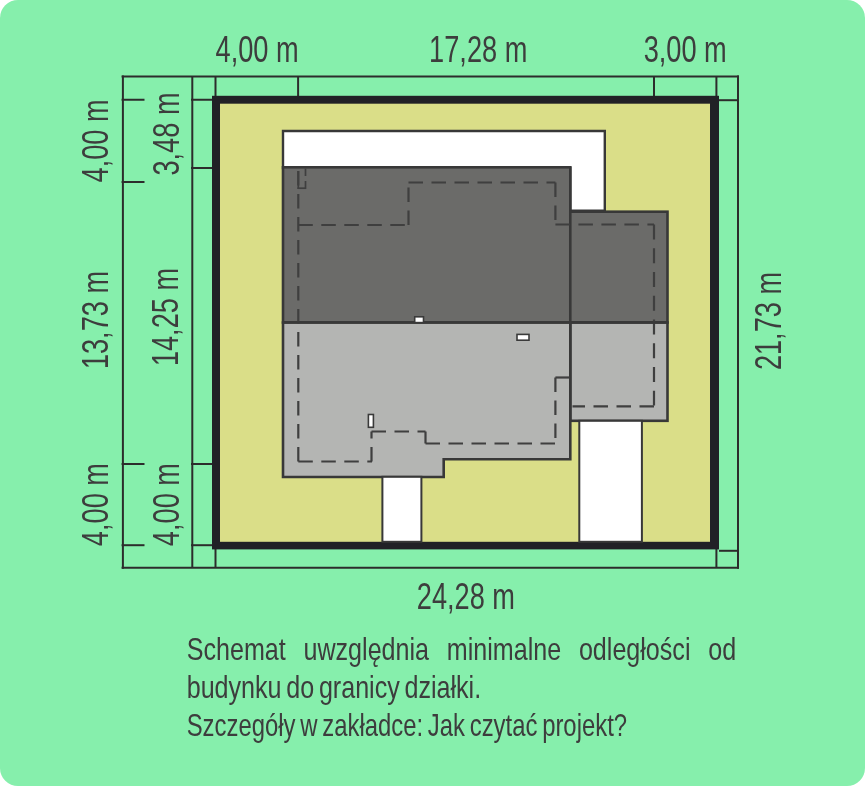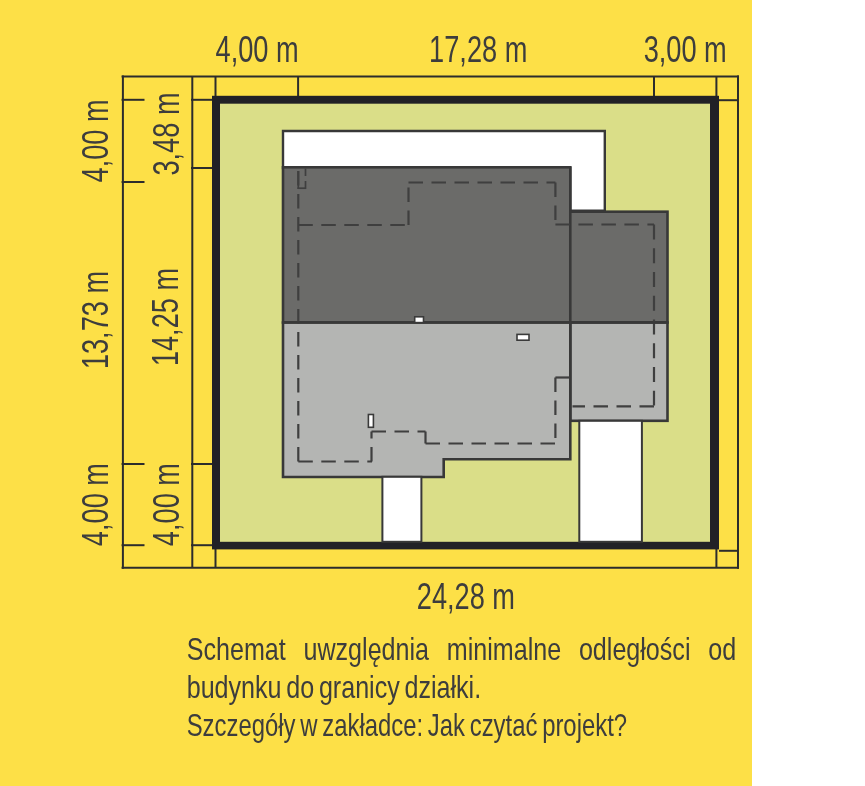--- a/index.html
+++ b/index.html
@@ -1,17 +1,17 @@
 <!DOCTYPE html>
 <html><head>
 <meta charset="utf-8">
 <style>
   html,body{margin:0;padding:0;background:#fff;}
-  #page{position:relative;width:752px;height:786px;background:#fde047;overflow:hidden;
-        font-family:"Liberation Sans", sans-serif;}
+  #page{position:relative;width:865px;height:786px;background:#86efac;overflow:hidden;
+        font-family:"Liberation Sans", sans-serif;border-radius:18px;}
   svg{position:absolute;left:0;top:0;}
   text{font-family:"Liberation Sans", sans-serif;fill:#3d3d3d;}
 </style>
 </head>
 <body>
 <div id="page">
 <svg width="865" height="786" viewBox="0 0 865 786">
 
   <g stroke="#2c2c2c" stroke-width="2" fill="none">
     <line x1="121.6" y1="76.4" x2="739" y2="76.4"></line>

